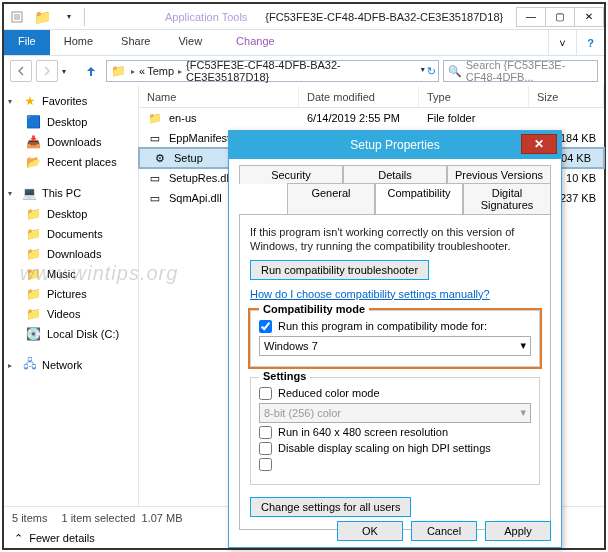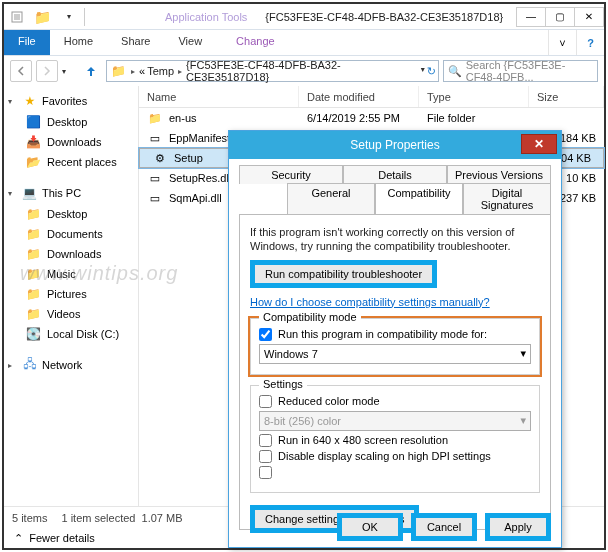--- a/index.html
+++ b/index.html
@@ -71,25 +71,25 @@
 .dialog { position: absolute; left: 224px; top: 126px; width: 334px; height: 418px; background: #fff; border: 1px solid #4aa3df; box-shadow: 2px 2px 6px rgba(0,0,0,0.25); }
 .dlg-title { height: 28px; background: #33aadd; color: #fff; display: flex; align-items: center; justify-content: center; position: relative; font-size: 12px; }
 .dlg-close { position: absolute; right: 4px; top: 3px; width: 36px; height: 20px; background: #c0392b; color: #fff; display:flex; align-items:center; justify-content:center; font-weight:bold; border:1px solid #96281b; }
 .dlg-body { padding: 6px 10px 6px 10px; background:#fff; }
 .tabstrip { display: flex; flex-wrap: wrap; }
 .tab { border: 1px solid #bbb; border-bottom: none; padding: 3px 0; font-size: 11px; background: #f6f6f6; text-align:center; flex:1; }
 .tab.active { background: #fff; position:relative; z-index:2; }
 .tabrow2 { display:flex; margin-top:-1px;padding-left:48px; }
 .tabpanel { border: 1px solid #bbb; padding: 10px; font-size: 11px; height: 316px; position:relative; background:#fff;}
 .intro { color:#222; margin-bottom:6px; line-height:1.3; }
-.btn { border:5px solid #0ea5e9; background:#e9e9e9; padding: 3px 10px; font-size:11px; display:inline-block; }
+.btn { border:1px solid #0ea5e9; background:#e9e9e9; padding: 3px 10px; font-size:11px; display:inline-block; }
 .link { color:#0066cc; text-decoration:underline; margin-top:8px; display:block;}
 .group { border:1px solid #d0d0d0; margin-top:10px; padding: 6px 8px 10px; position:relative; }
 .group.highlight { outline:2px solid #e07b2e; }
-.group-title { position:absolute; top:-8px; left:8px; background:#fff; padding:0 4px; font-size:11px; }
+.group-title { position:absolute; top:-8px; left:8px; background:#fff; padding:0 4px; font-size:11px;font-weight:bold; }
 .chk { display:flex; align-items:center; gap:6px; margin: 3px 0; font-size:11px;}
 .chk input { width:13px; height:13px; }
 .sel { border:1px solid #adadad; background:#fff; height:20px; display:flex; align-items:center; padding:0 4px; justify-content:space-between; font-size:11px; }
 .sel.disabled { color:#999; background:#f4f4f4; }
 .dlg-btns { position:absolute; bottom:6px; right:10px; display:flex; gap:8px; }
 .dlg-btns .btn { min-width:66px; text-align:center; }
 
 .watermark { position:absolute; left:16px; top:258px; color: rgba(120,120,120,0.3); font-size: 20px; font-style: italic; letter-spacing:1px; pointer-events:none; }
 </style>
 </head>

